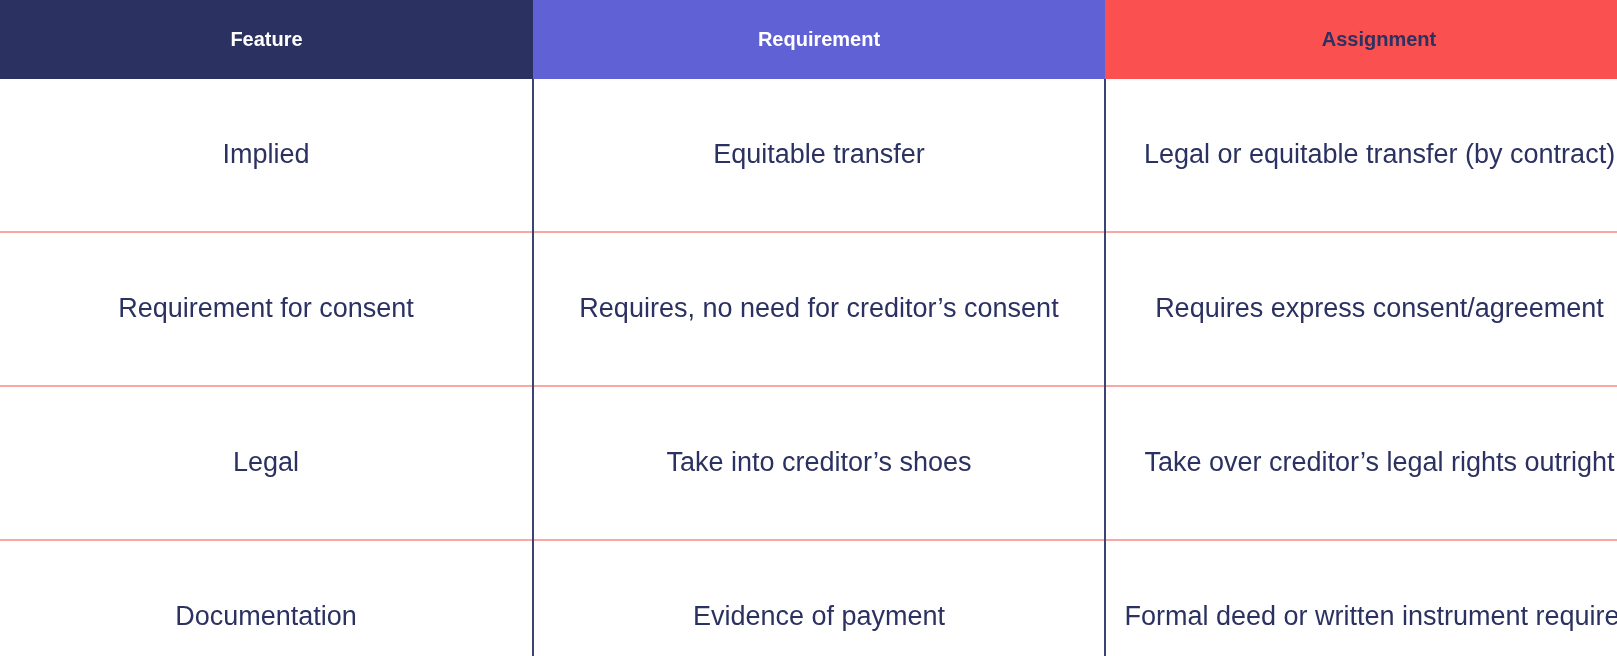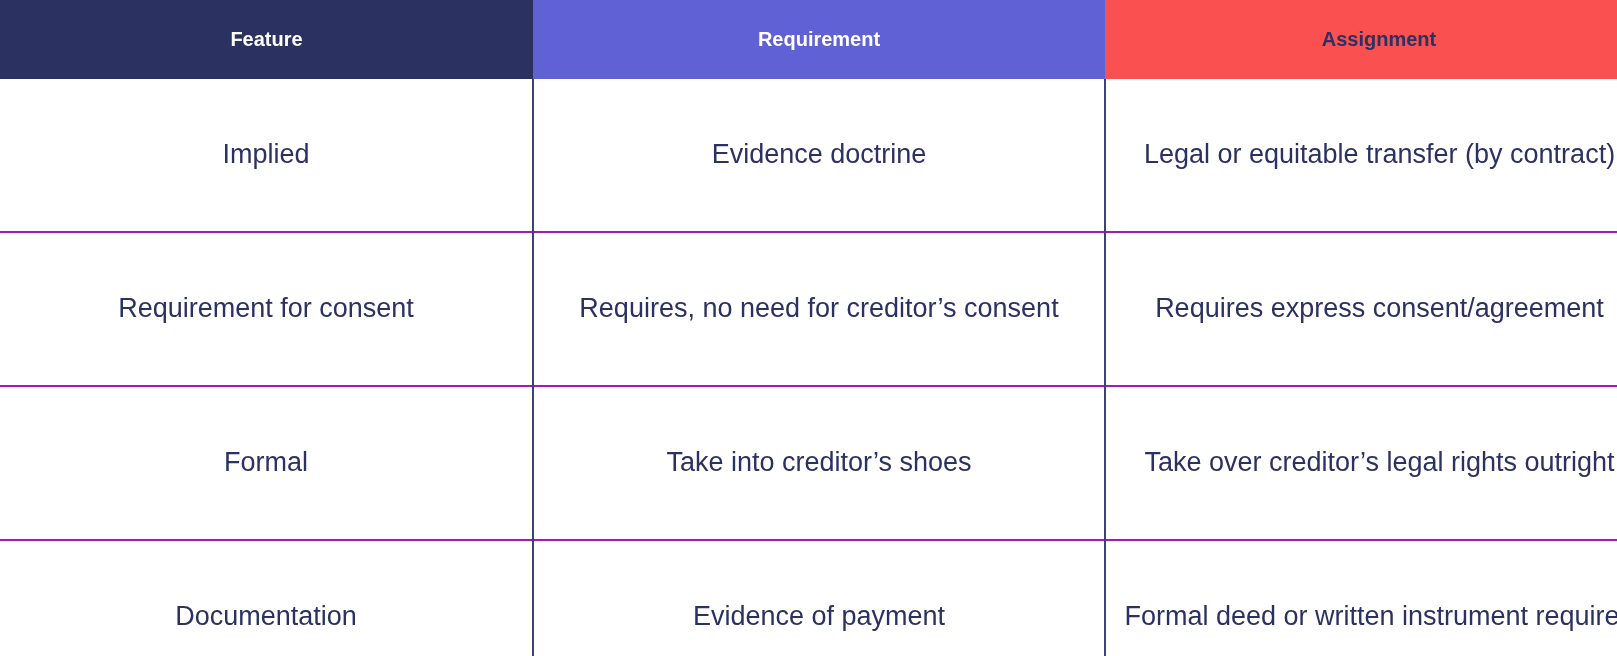--- a/index.html
+++ b/index.html
@@ -48,21 +48,21 @@
   
   .comparison-table tbody td {
     height: 140px;
     padding: 6px 2px;
     font-size: 27px;
     line-height: 1.32;
     color: #2b3161;
     text-align: center;
     vertical-align: middle;
     background: #ffffff;
-    border-top: 2px solid #a21caf;
+    border-top: 2px solid #fca5a5;
     border-bottom: 0;
   }
   .comparison-table tbody tr:first-child td {
     border-top: 0;
   }
   
   .comparison-table tbody td.col-subrogation,
   .comparison-table tbody td.col-assignment {
     border-left: 2px solid #3b4372;
   }
@@ -78,30 +78,30 @@
   <thead>
     <tr>
       <th class="head-feature col-feature">Feature</th>
       <th class="head-subrogation col-subrogation">Requirement</th>
       <th class="head-assignment col-assignment">Assignment</th>
     </tr>
   </thead>
   <tbody>
     <tr>
       <td class="col-feature">Implied</td>
-      <td class="col-subrogation">Evidence doctrine</td>
+      <td class="col-subrogation">Equitable transfer</td>
       <td class="col-assignment">Legal or equitable transfer (by contract)</td>
     </tr>
     <tr>
       <td class="col-feature">Requirement for consent</td>
       <td class="col-subrogation">Requires, no need for creditor’s consent</td>
       <td class="col-assignment">Requires express consent/agreement</td>
     </tr>
     <tr>
-      <td class="col-feature">Formal</td>
+      <td class="col-feature">Legal</td>
       <td class="col-subrogation">Take into creditor’s shoes</td>
       <td class="col-assignment">Take over creditor’s legal rights outright</td>
     </tr>
     <tr>
       <td class="col-feature">Documentation</td>
       <td class="col-subrogation">Evidence of payment</td>
       <td class="col-assignment">Formal deed or written instrument required</td>
     </tr>
   </tbody>
 </table>

